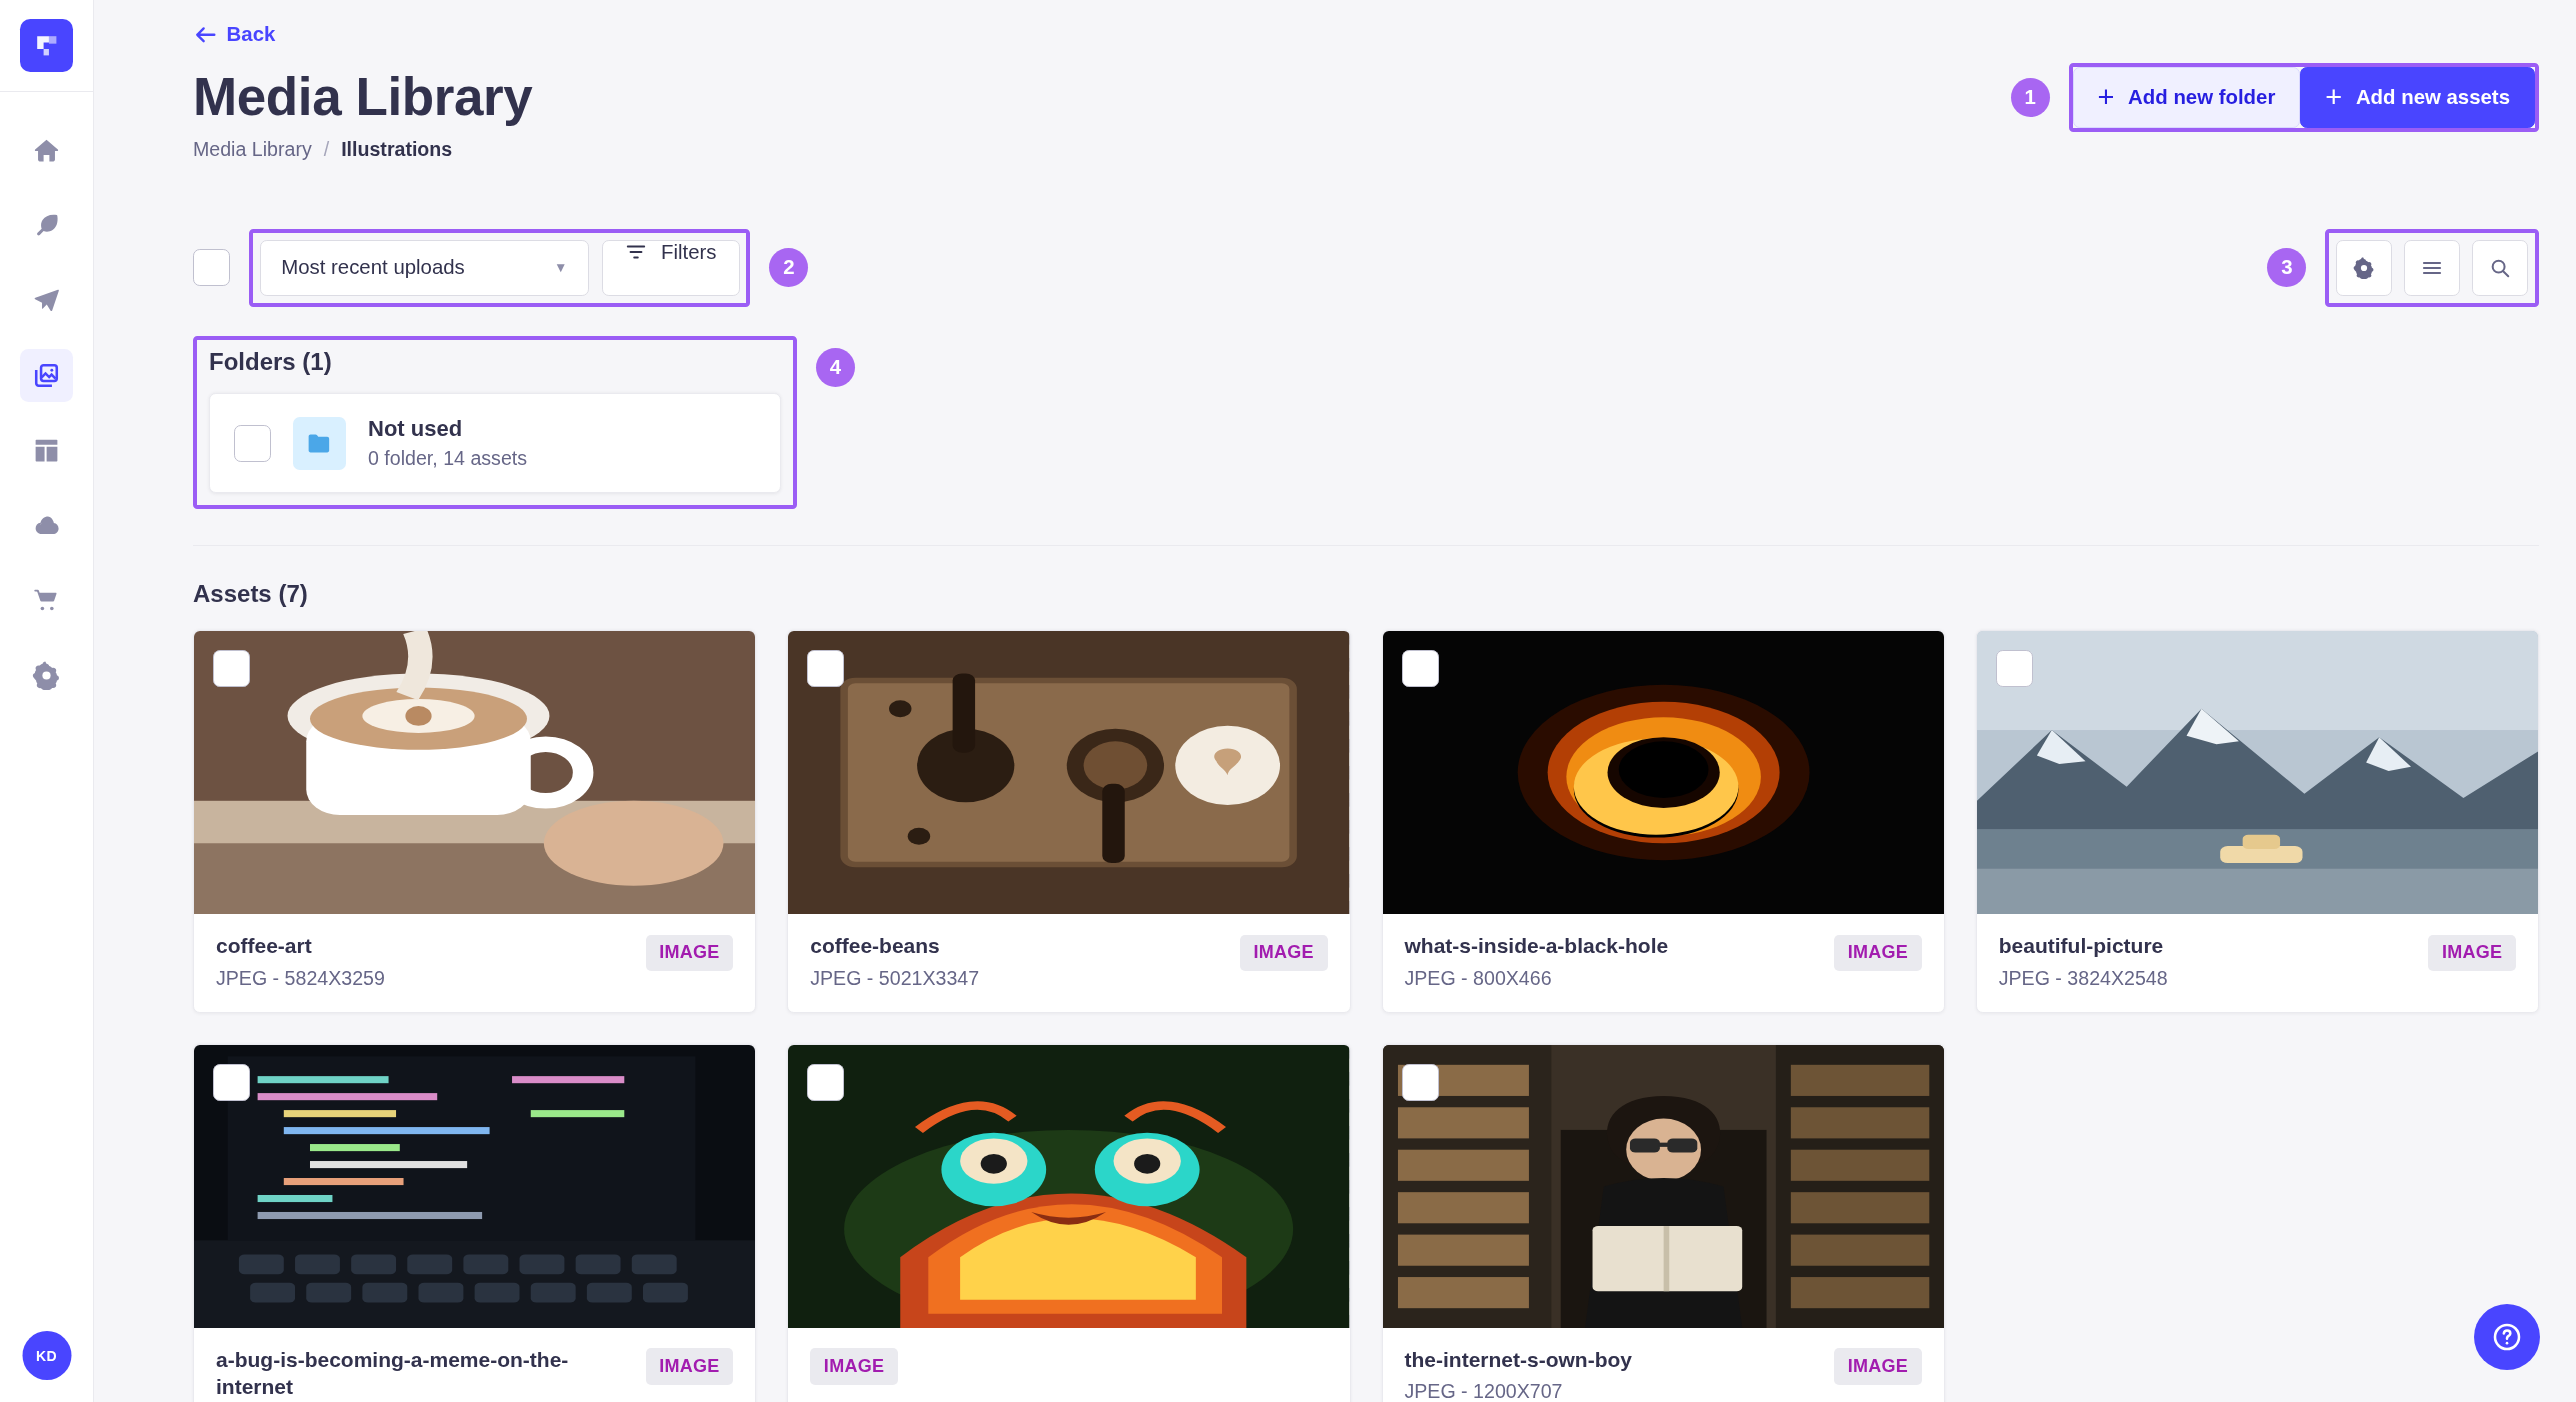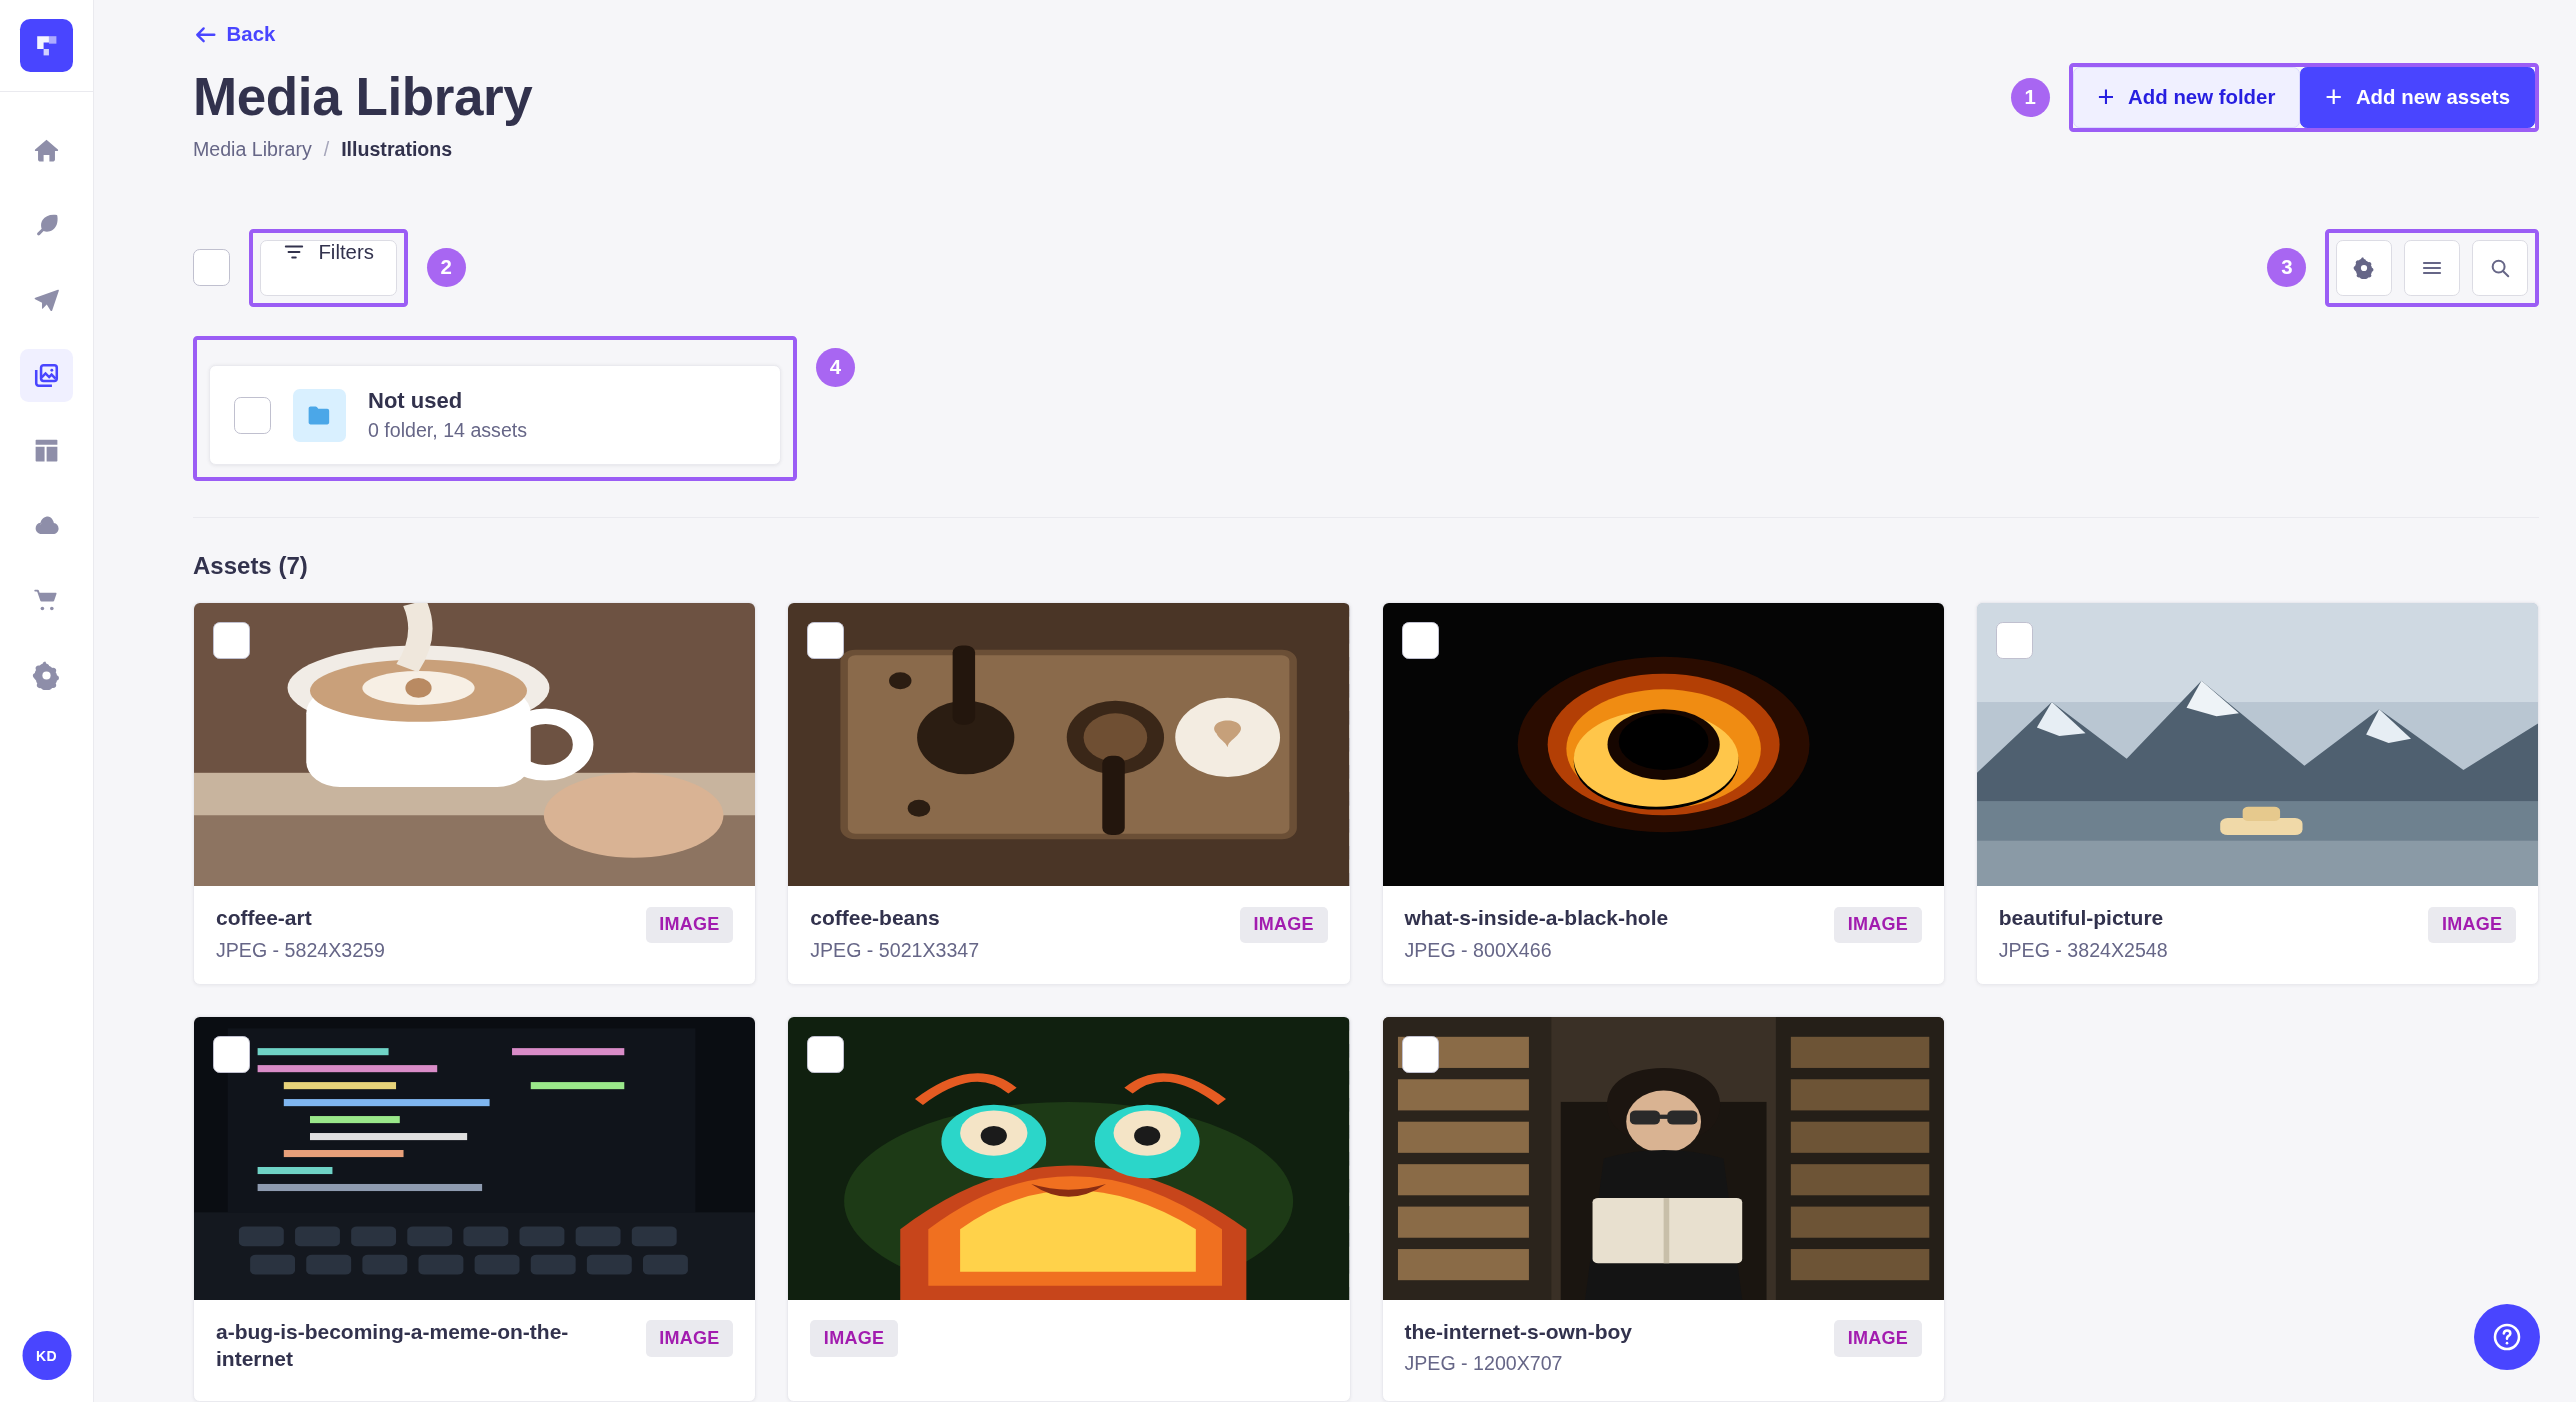--- a/index.html
+++ b/index.html
@@ -254,20 +254,24 @@
             </button>
           </div>
         </div>
       </div>
 
       <div class="toolbar">
         <div class="toolbar-left">
           <div class="checkbox"></div>
           <div class="hl">
             <div class="select-group">
+              <div class="select">
+                <span>Most recent uploads</span>
+                <span class="caret">▼</span>
+              </div>
               <div class="filters-btn">
                 <span>
                   <svg width="22" height="22" viewBox="0 0 24 24" fill="none" stroke="#32324d" stroke-width="2" stroke-linecap="round">
                       <path d="M3 6h18M6 12h12M10 18h4"></path>
                     </svg>
                 </span>
                 <span>Filters</span>
               </div>
             </div>
           </div>
@@ -296,20 +300,21 @@
                   </svg>
               </div>
             </div>
           </div>
         </div>
       </div>
 
       <div class="folders-wrap">
         <div class="hl">
           <div class="folders-box">
+            <div class="section-title">Folders (1)</div>
             <div class="folder-card">
               <div class="checkbox"></div>
               <div class="folder-thumb">
                 <svg width="29" height="29" viewBox="0 0 24 24" fill="#4ba7e8">
                     <path d="M3 6.2c0-.9.7-1.6 1.6-1.6h4.1c.5 0 1 .2 1.3.6l1 1.2h7.4c.9 0 1.6.7 1.6 1.6v9.8c0 .9-.7 1.6-1.6 1.6H4.6c-.9 0-1.6-.7-1.6-1.6V6.2z"></path>
                   </svg>
               </div>
               <div>
                 <div class="folder-name">Not used</div>
                 <div class="folder-sub">0 folder, 14 assets</div>

